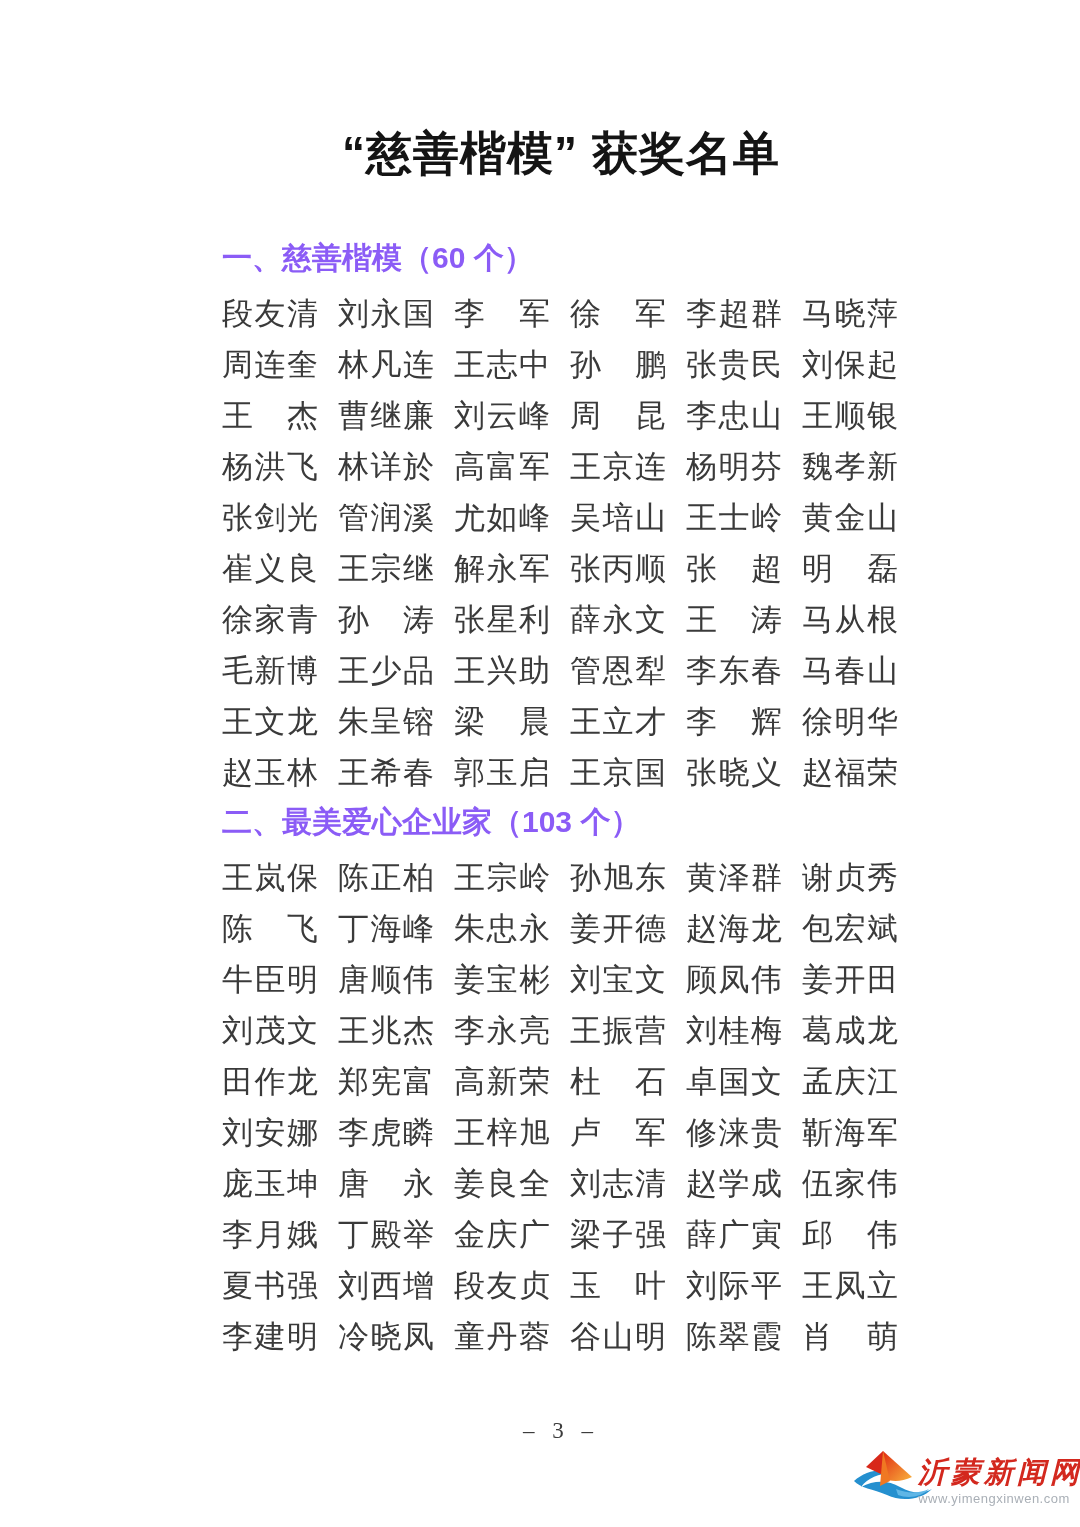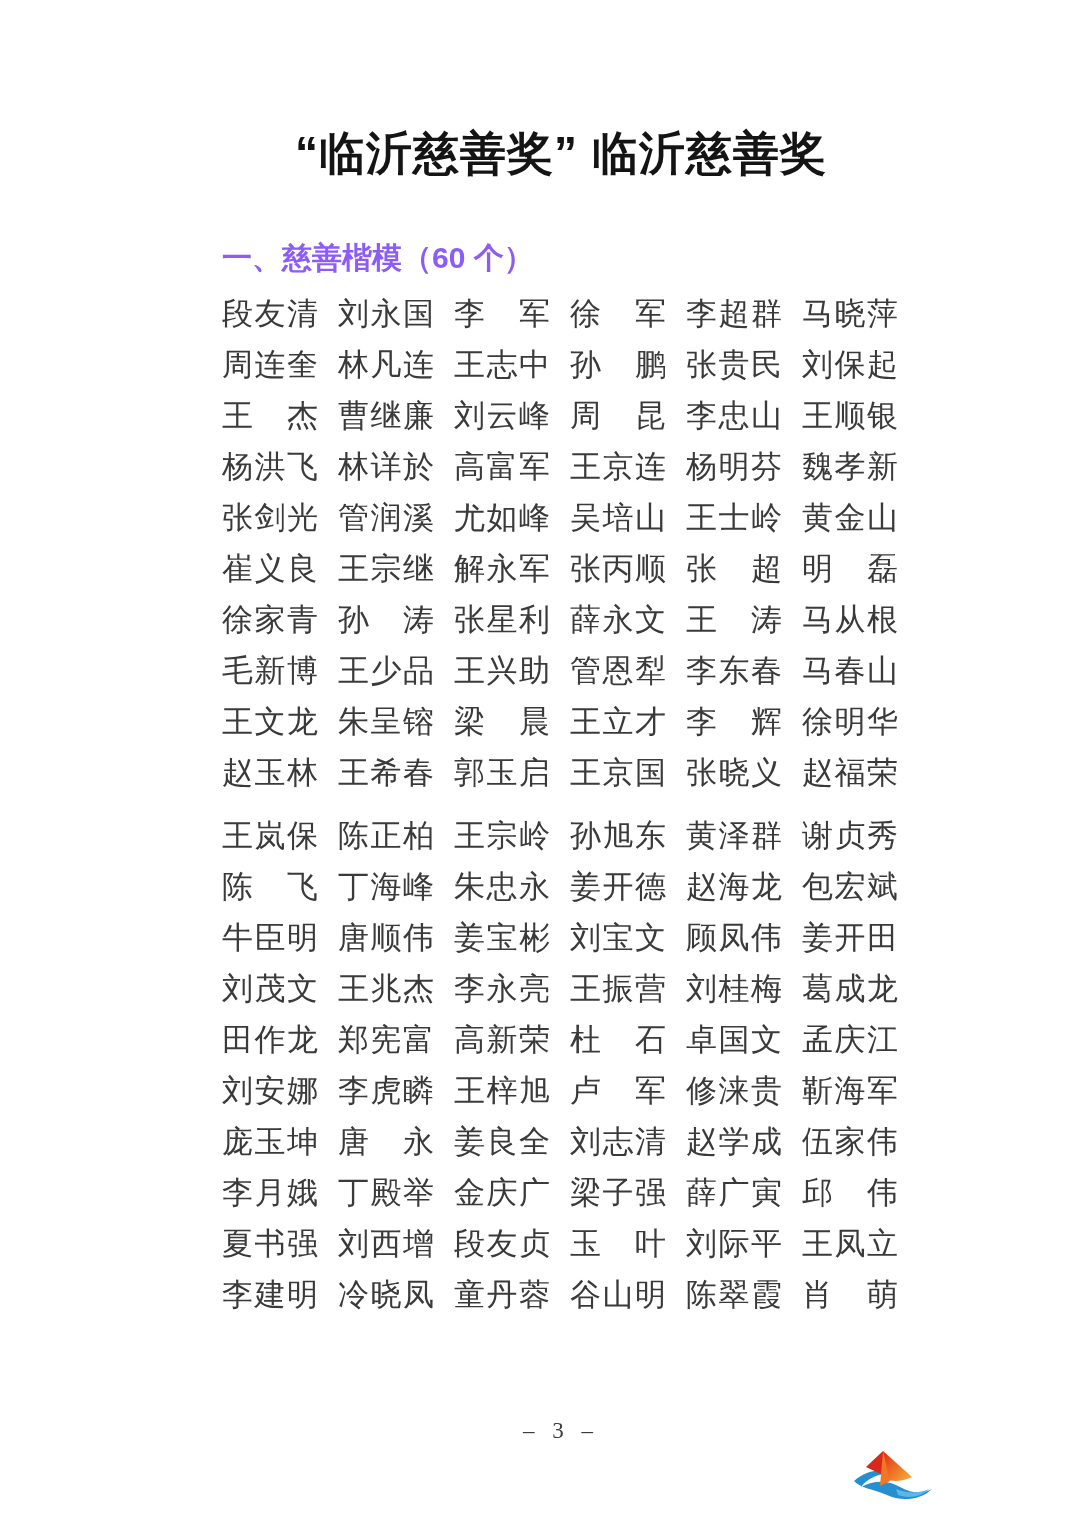--- a/index.html
+++ b/index.html
@@ -106,21 +106,21 @@
     letter-spacing: 0.5px;
     white-space: nowrap;
   }
 </style>
 </head>
 <body>
 
 <div class="page">
   <div class="content">
 
-    <h1 class="doc-title">“临沂慈善奖” 临沂慈善奖</h1>
+    <h1 class="doc-title">“慈善楷模” 获奖名单</h1>
 
     <h2 class="section-heading heading-1">一、慈善楷模（60 个）</h2>
 
     <div class="names-grid">
         <div class="name-cell">
           <span>段</span>
           <span>友</span>
           <span>清</span>
         </div>
         <div class="name-cell">
@@ -402,20 +402,21 @@
           <span>晓</span>
           <span>义</span>
         </div>
         <div class="name-cell">
           <span>赵</span>
           <span>福</span>
           <span>荣</span>
         </div>
       </div>
 
+    <h2 class="section-heading heading-2">二、最美爱心企业家（103 个）</h2>
 
     <div class="names-grid">
         <div class="name-cell">
           <span>王</span>
           <span>岚</span>
           <span>保</span>
         </div>
         <div class="name-cell">
           <span>陈</span>
           <span>正</span>
@@ -717,14 +718,18 @@
           <stop offset="0" stop-color="#e02c12"></stop>
           <stop offset="1" stop-color="#f9b23c"></stop>
         </linearGradient>
       </defs>
       <path d="M2 32 C14 21 32 18 46 25 C32 23 17 27 9 38 C22 31 36 31 48 38 C61 45 71 45 80 40 C69 51 49 53 35 46 C21 40 8 39 2 32 Z" fill="#2590cf"></path>
       <path d="M44 40 C56 45 68 44 77 40 C70 48 56 50 46 46 Z" fill="#5fb6e6"></path>
       <path d="M14 18 L31 2 L33 27 Z" fill="#d8281a"></path>
       <path d="M31 2 L60 28 Q45 35 33 30 Z" fill="url(#wingGrad)"></path>
       <path d="M31 2 L38 32 L28 37 Z" fill="#f07822"></path>
     </svg>
+    <div class="logo-texts">
+      <div class="logo-site-name" style="color: rgb(211, 40, 30);">沂蒙新闻网</div>
+      <div class="logo-url" style="color: rgb(169, 175, 182);">www.yimengxinwen.com</div>
+    </div>
   </div>
 </div>
 
 </body></html>

